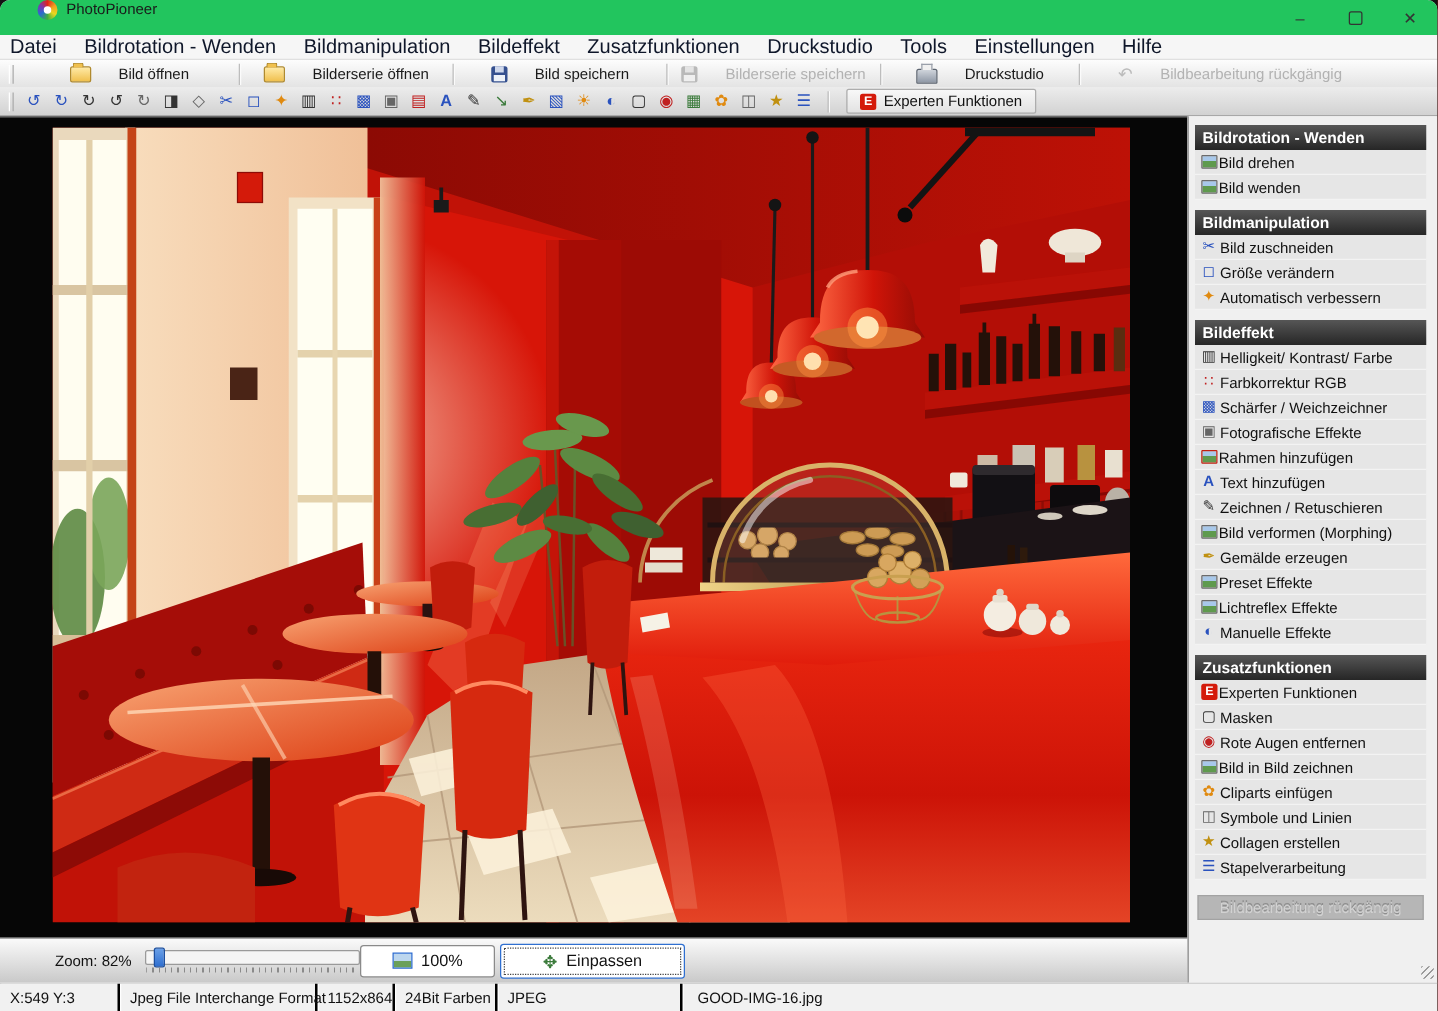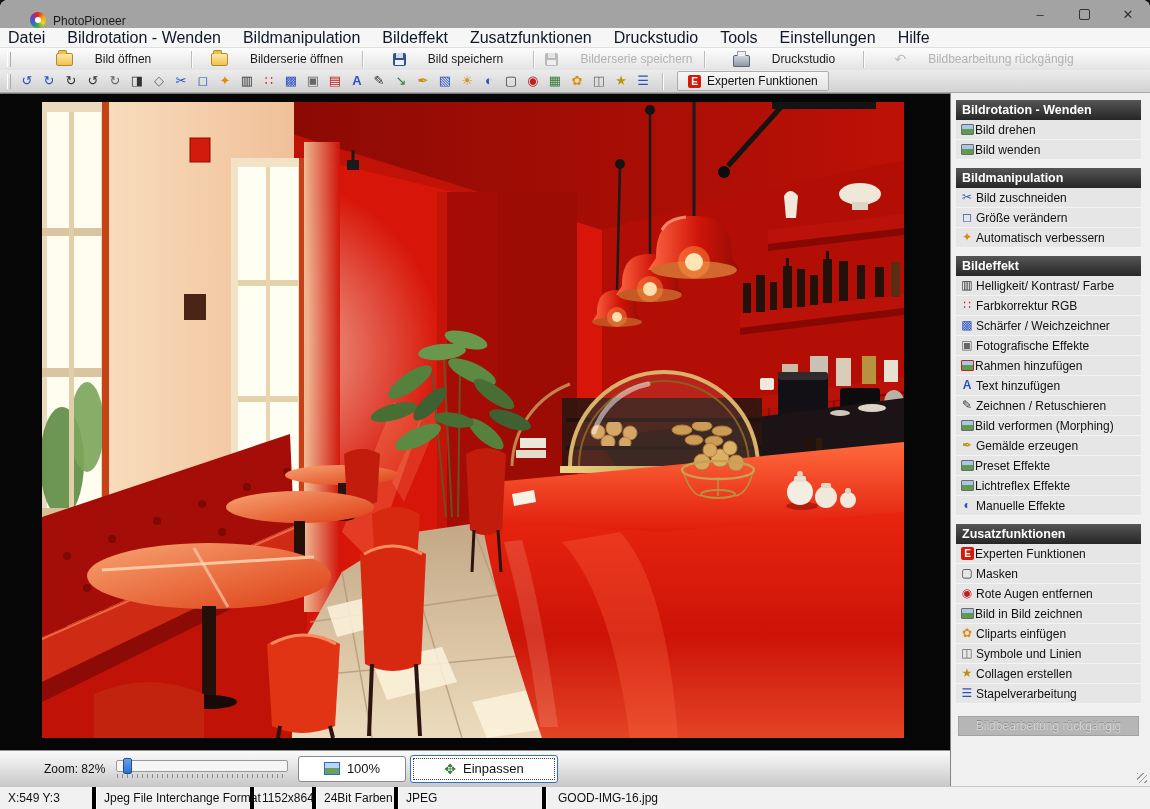--- a/index.html
+++ b/index.html
@@ -1,18 +1,18 @@
 <!DOCTYPE html>
 <html><head>
 <meta charset="utf-8">
 <style>
   html,body{margin:0;padding:0;background:#141414;font-family:"Liberation Sans",sans-serif;}
   .win{width:1150px;height:809px;margin:0 auto;background:#f4f4f4;border-radius:8px 8px 0 0;overflow:hidden;display:flex;flex-direction:column;box-sizing:border-box;}
   
-  .titlebar{height:28px;background:#a3a3a3;display:flex;align-items:flex-end;flex:0 0 28px;}
+  .titlebar{height:28px;background:#22c55e;display:flex;align-items:flex-start;flex:0 0 28px;}
   .logo{width:16px;height:16px;border-radius:50%;margin-left:30px;background:conic-gradient(#e2241a,#f0a020,#e8d820,#3fae3f,#2a6ad0,#7a3ab0,#e2241a);position:relative;}
   .logo:after{content:"";position:absolute;left:5px;top:5px;width:6px;height:6px;border-radius:50%;background:#fff;}
   .title-text{margin-left:7px;font-size:12px;color:#1a1a1a;}
   .wincontrols{margin-left:auto;display:flex;align-items:center;height:100%;}
   .wc{width:44px;height:100%;display:flex;align-items:center;justify-content:center;font-size:13px;color:#333;}
   .wc .sq{width:9px;height:9px;border:1.2px solid #333;border-radius:2px;}
   
   .menubar{height:19px;flex:0 0 19px;background:#f6f6f6;display:flex;align-items:center;font-size:16px;color:#0f172a;}
   .menu-item{padding:0 11px;}
   .menu-item:first-child{padding-left:8px;}
@@ -43,37 +43,37 @@
   .leftcol{width:950px;flex:0 0 950px;display:flex;flex-direction:column;min-height:0;}
   .canvas{flex:1;background:#060606;position:relative;border-top:1px solid #777;box-sizing:border-box;}
   .photo{position:absolute;left:42px;top:8px;}
   
   .zoombar{height:36px;flex:0 0 36px;background:linear-gradient(#fafafa,#c9c9c9);border-top:1px solid #8f8f8f;display:flex;align-items:center;box-sizing:border-box;padding-left:36px;}
   .zoom-label{font-size:12px;color:#111;margin-left:8px;width:72px;}
   .slider{width:170px;height:10px;background:#f5f5f5;border:1px solid #9a9a9a;border-radius:2px;position:relative;margin-top:-6px;}
   .slider .handle{position:absolute;left:6px;top:-3px;width:7px;height:14px;background:linear-gradient(#6aa0e8,#2f6fd0);border:1px solid #1d4f9e;border-radius:2px;}
   .slider .ticks{position:absolute;left:0;top:13px;width:168px;height:4px;background:repeating-linear-gradient(90deg,#8a8a8a 0 1px,transparent 1px 5px);}
   .zbtn{display:flex;align-items:center;justify-content:center;gap:7px;background:#fff;border:1px solid #8a8a8a;border-radius:3px;font-size:13px;color:#111;height:26px;box-sizing:border-box;}
-  .zbtn.b100{width:108px;margin-left:10px;}
+  .zbtn.b100{width:108px;}
   .zbtn.fit{width:148px;margin-left:4px;border:1px solid #2f6fd0;outline:1px dotted #444;outline-offset:-4px;height:28px;}
   .i-100{width:14px;height:11px;border:1px solid #2a6ad0;background:linear-gradient(180deg,#bcd6ee 0 50%,#6aa05a 50% 100%);}
   .i-fit{color:#3a7a3a;font-size:14px;line-height:14px;}
   
   .sidebar{flex:1;background:#f0f0f0;border-left:1px solid #838383;padding:6px 9px 0 5px;box-sizing:border-box;position:relative;overflow:hidden;}
   .sb-header{background:linear-gradient(#565656,#262626);color:#fff;font-weight:bold;font-size:12.5px;padding:3px 6px;margin-top:8px;}
   .sb-header.first{margin-top:1px;}
   .sb-item{display:flex;align-items:center;gap:1px;background:#e6e6e6;border-bottom:1px solid #f3f3f3;padding:1px 3px;height:17px;font-size:12px;color:#111;cursor:default;}
   .sb-ic{width:16px;flex:0 0 16px;text-align:center;font-size:12px;line-height:15px;}
   .chip{width:13px;height:11px;flex:0 0 13px;margin-left:2px;border:1px solid #6b6b6b;background:linear-gradient(180deg,#a8c8ea 0 45%,#5f9a4e 45% 100%);border-radius:1px;box-sizing:border-box;}
   .chip.redb{border-color:#c22010;}
   .sb-undo{margin:12px 2px 0 2px;height:18px;background:#b6b6b6;border:1px solid #a2a2a2;color:#d2d2d2;text-shadow:0 -1px 0 #8e8e8e;font-size:12px;display:flex;align-items:center;justify-content:center;}
   .sb-grip{position:absolute;right:3px;bottom:3px;width:10px;height:10px;background:repeating-linear-gradient(135deg,#9a9a9a 0 1px,transparent 1px 4px);}
   
   .statusbar{height:23px;flex:0 0 23px;background:#f1f1f1;border-top:1px solid #c6c6c6;display:flex;align-items:center;font-size:12px;color:#111;box-sizing:border-box;}
-  .seg{border-right:4px solid #000000;box-shadow:1px 0 0 #fff;height:100%;display:flex;align-items:center;padding:0 8px;box-sizing:border-box;white-space:nowrap;}
+  .seg{border-right:2px solid #000000;box-shadow:1px 0 0 #fff;height:100%;display:flex;align-items:center;padding:0 8px;box-sizing:border-box;white-space:nowrap;}
   .seg.s-coords{width:96px;}
   .seg.s-format{width:158px;}
   .seg.s-dims{width:62px;}
   .seg.s-depth{width:82px;}
   .seg.s-type{width:148px;}
   .seg.s-file{border-right:none;box-shadow:none;padding-left:12px;}
 </style>
 </head>
 <body>
 

